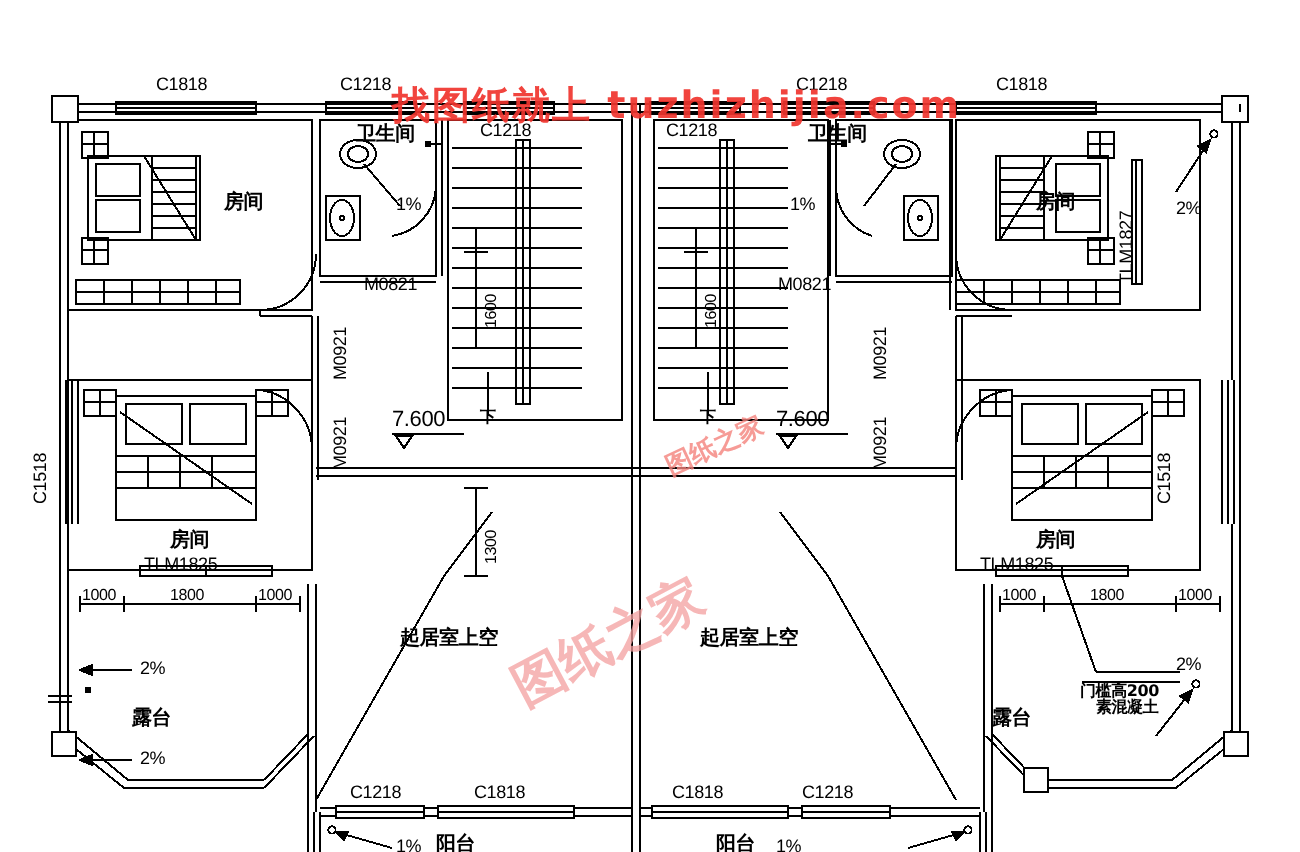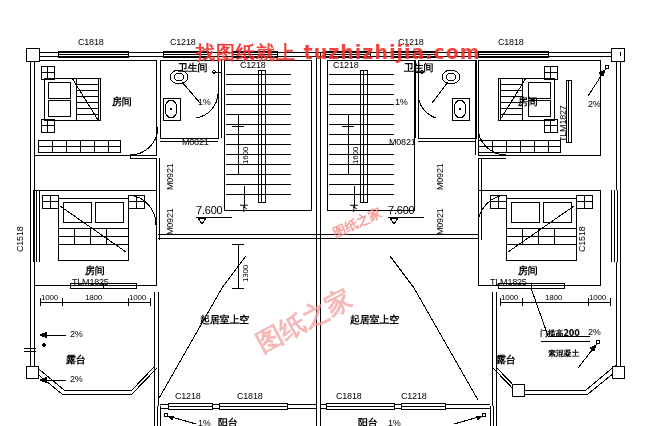--- a/index.html
+++ b/index.html
@@ -491,20 +491,20 @@
 
   <div class="lbl pct" style="left:70px;top:300px;">2%</div>
   <div class="lbl pct" style="left:70px;top:345px;">2%</div>
   <div class="lbl pct" style="left:588px;top:70px;">2%</div>
   <div class="lbl pct" style="left:588px;top:298px;">2%</div>
   <div class="lbl pct" style="left:198px;top:68px;">1%</div>
   <div class="lbl pct" style="left:395px;top:68px;">1%</div>
   <div class="lbl pct" style="left:198px;top:389px;">1%</div>
   <div class="lbl pct" style="left:388px;top:389px;">1%</div>
 
-  <div class="lbl cn-sm" style="left:540px;top:300px;">门槛高200</div>
+  <div class="lbl cn-sm" style="left:540px;top:312px;">门槛高200</div>
   <div class="lbl cn-sm" style="left:548px;top:320px;">素混凝土</div>
 
   <div class="wm" id="wm-top" style="left:196px;top:10px;">找图纸就上 tuzhizhijia.com</div>
   <div class="wm" id="wm-diag" style="left:250px;top:300px;">图纸之家</div>
   <div class="wm" id="wm-small" style="left:330px;top:196px;">图纸之家</div>
 
 </div>
 
 </body></html>

